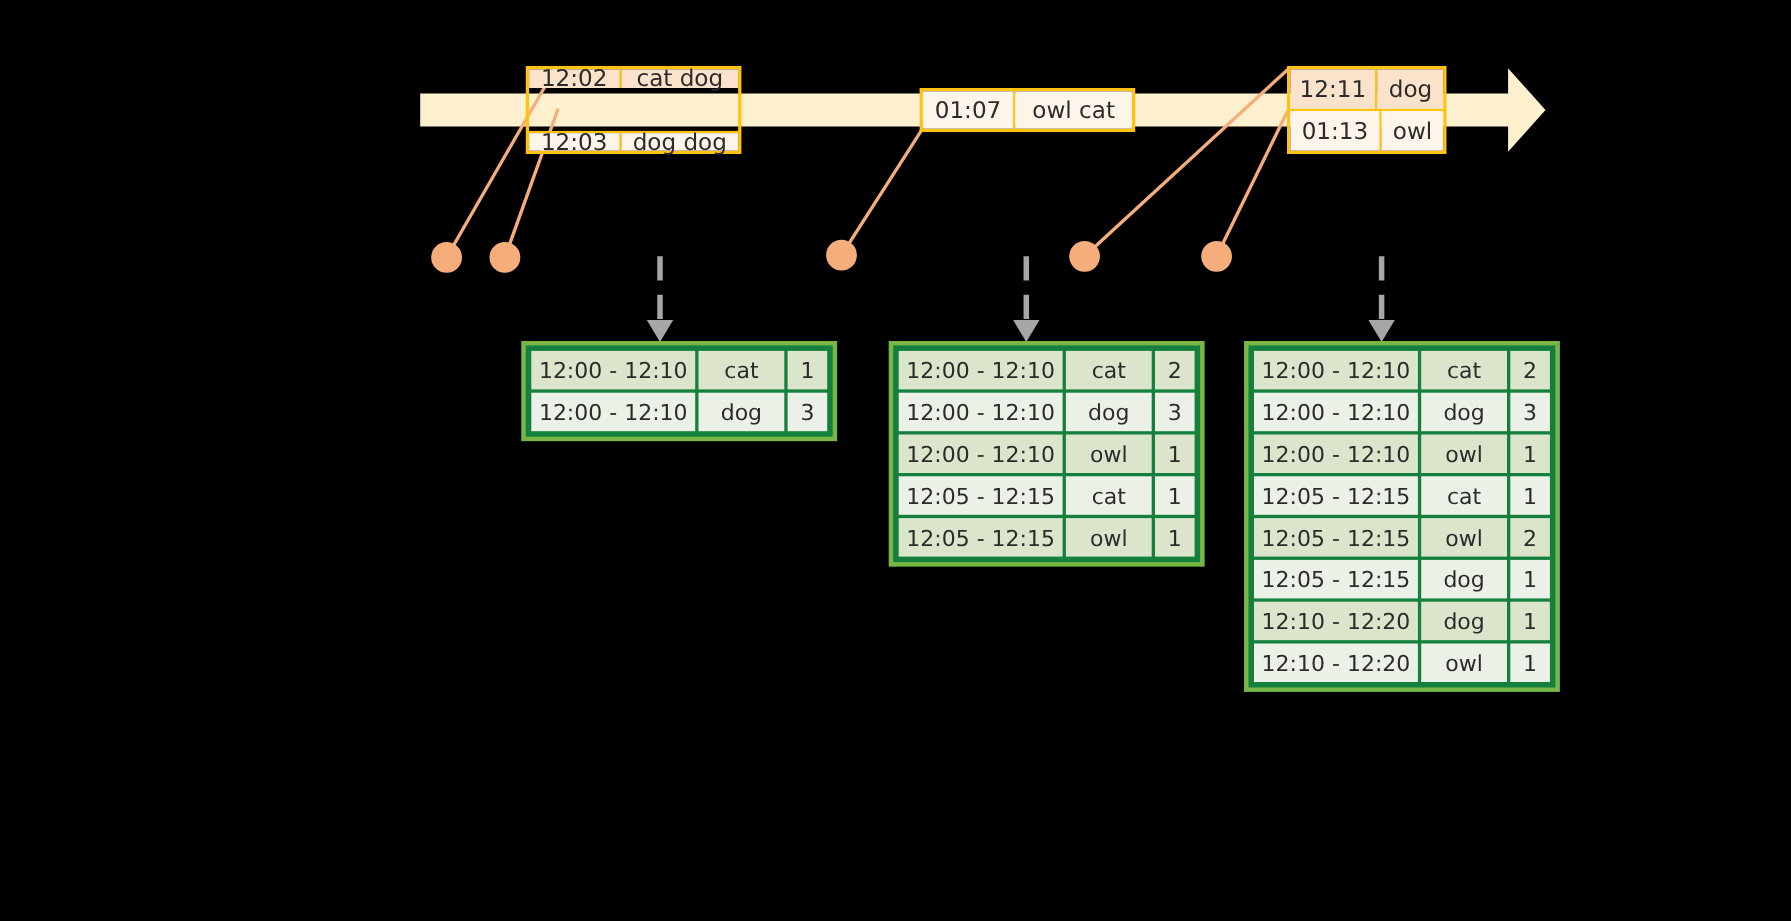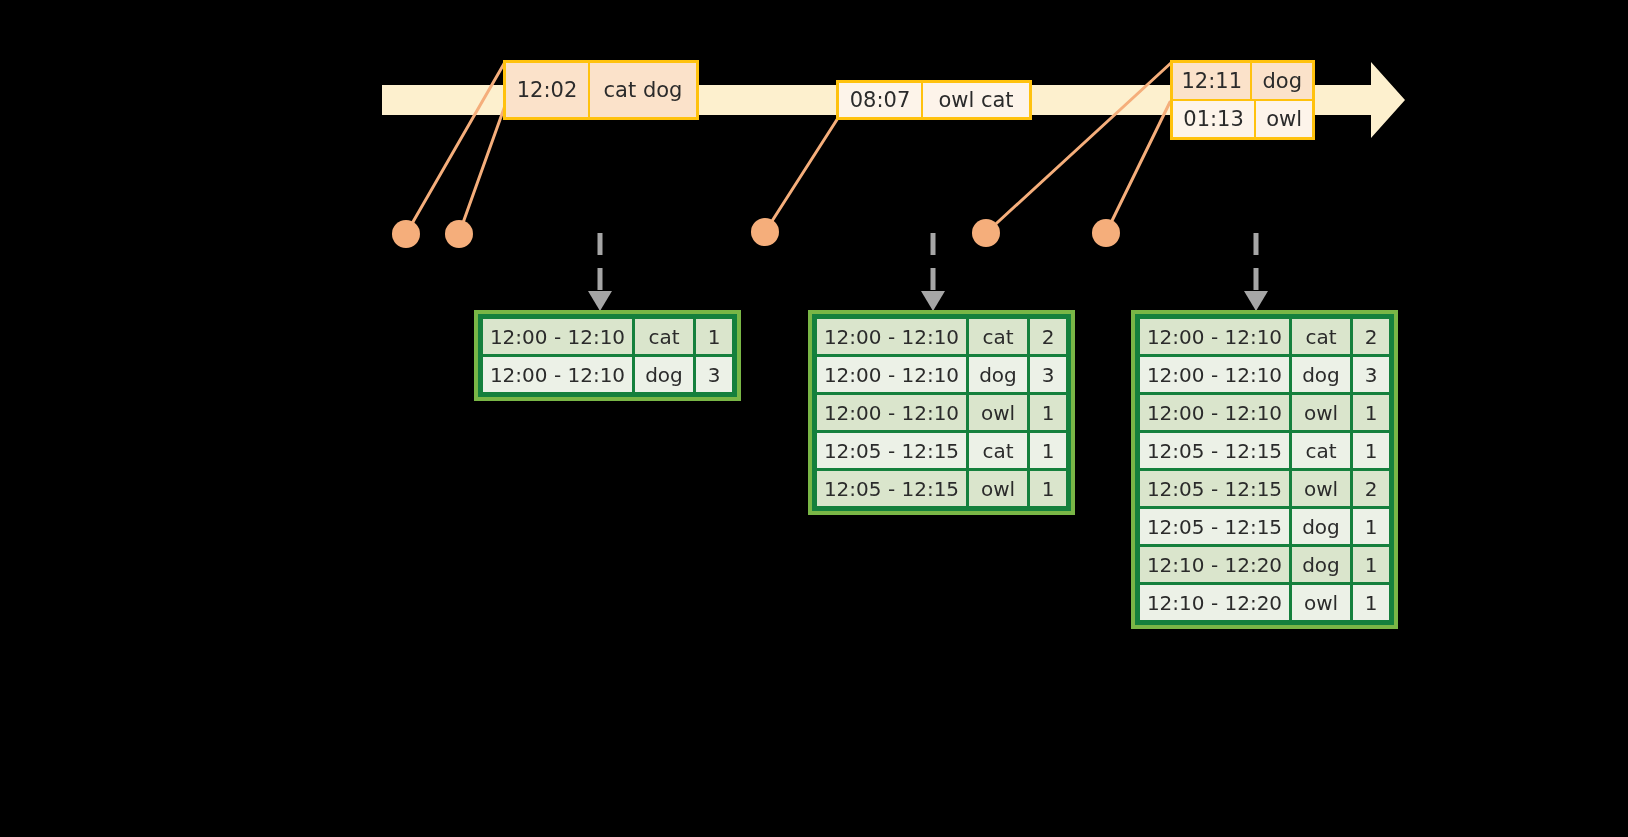--- a/index.html
+++ b/index.html
@@ -21,21 +21,21 @@
          font-size:21px;color:#2b2b2b;padding:0 10px;white-space:nowrap;}
 
   
   .rtable{position:absolute;border:4px solid #79B646;box-sizing:border-box;z-index:4;
           background:#15803d;display:flex;flex-direction:column;gap:3px;padding:5px;}
   .rrow{display:flex;height:35px;gap:3px;}
   .rrow.g1 .rc{background:#DAE5CC;}
   .rrow.g2 .rc{background:#ECF1E7;}
   .rc{display:flex;align-items:center;justify-content:center;font-size:20px;color:#2b2b2b;}
   .c-win{width:149px;}
-  .c-key{width:58px;}
+  .c-key{width:78px;}
   .c-cnt{width:36px;}
 </style>
 </head>
 <body>
 
 <div id="stage">
 
   <svg class="layer" viewBox="0 0 1628 837" xmlns="http://www.w3.org/2000/svg">
 
     <g>
@@ -63,30 +63,34 @@
       <polygon points="588,291 612,291 600,311" fill="#A6A6A6" stroke="none"></polygon>
 
       <line x1="933" y1="233" x2="933" y2="292" stroke-dasharray="22,13"></line>
       <polygon points="921,291 945,291 933,311" fill="#A6A6A6" stroke="none"></polygon>
 
       <line x1="1256" y1="233" x2="1256" y2="292" stroke-dasharray="22,13"></line>
       <polygon points="1244,291 1268,291 1256,311" fill="#A6A6A6" stroke="none"></polygon>
     </g>
   </svg>
 
-  <div class="msgbox" style="left:503px;top:60px;width:196px;height:60px;gap:39px;">
+  <div class="msgbox" style="left:478px;top:60px;width:196px;height:80px;gap:39px;">
     <div class="msgrow dark">
       <div class="mtime">12:02</div>
       <div class="mtext">cat dog</div>
+    </div>
+    <div class="msgrow lite">
+      <div class="mtime">12:03</div>
+      <div class="mtext">dog dog</div>
     </div>
   </div>
 
   <div class="msgbox" style="left:836px;top:80px;width:196px;height:40px;">
     <div class="msgrow lite">
-      <div class="mtime">08:07</div>
+      <div class="mtime">01:07</div>
       <div class="mtext">owl cat</div>
     </div>
   </div>
 
   <div class="msgbox" style="left:1170px;top:60px;width:145px;height:80px;">
     <div class="msgrow dark">
       <div class="mtime">12:11</div>
       <div class="mtext">dog</div>
     </div>
     <div class="msgrow lite">

